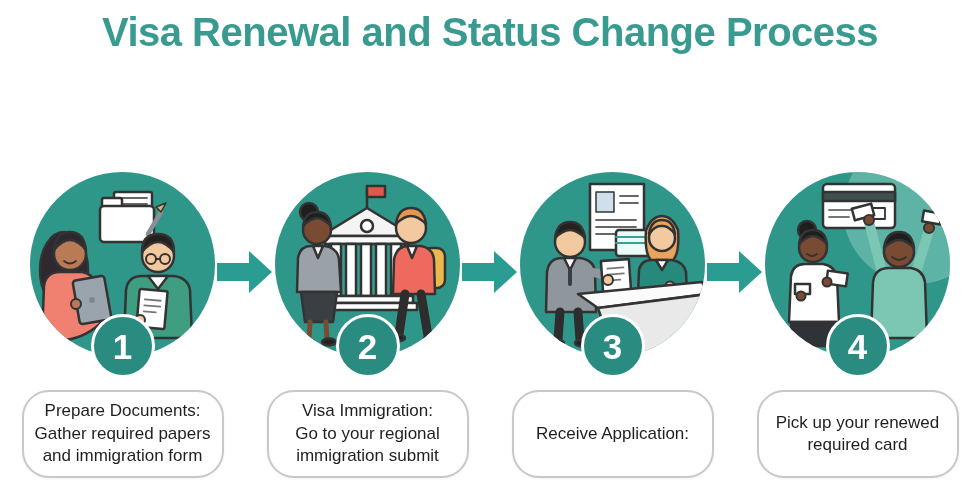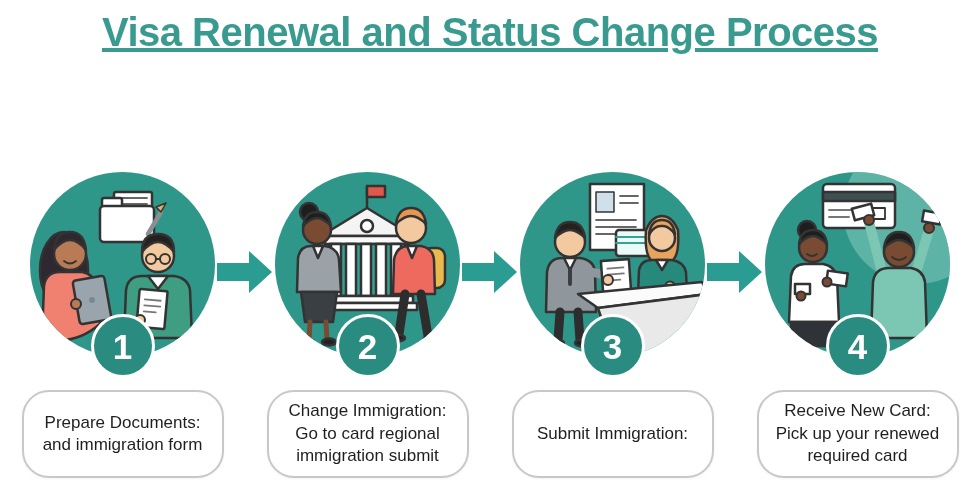--- a/index.html
+++ b/index.html
@@ -1,19 +1,19 @@
 <!DOCTYPE html>
 <html><head>
 <meta charset="utf-8">
 <style>
   html,body{margin:0;padding:0;background:#fff;}
   .page{position:relative;width:980px;height:498px;background:#ffffff;overflow:hidden;
         font-family:"Liberation Sans",sans-serif;}
   .title{position:absolute;top:10px;left:0;width:100%;text-align:center;
-         font-size:40px;font-weight:bold;color:#399B90;letter-spacing:-0.5px;text-decoration:underline;}
+         font-size:40px;font-weight:bold;color:#399B90;letter-spacing:-0.5px;}
   .row{position:absolute;top:172px;left:0;width:980px;height:326px;}
   .step{position:absolute;top:0;width:245px;display:flex;flex-direction:column;align-items:center;}
   .s0{left:0}.s1{left:245px}.s2{left:490px}.s3{left:735px}
   .circle-wrap{position:relative;width:185px;height:185px;}
   .badge{position:absolute;left:50%;top:142px;transform:translateX(-50%);
          width:58px;height:58px;border-radius:50%;background:#2A8C80;border:3px solid #fff;
          display:flex;align-items:center;justify-content:center;}
   .badge span{color:#fff;font-size:35px;font-weight:bold;line-height:1;}
   .caption{margin-top:33px;width:202px;min-height:88px;background:#fff;border:2px solid #C8C8C8;
            border-radius:27px;display:flex;flex-direction:column;justify-content:center;
@@ -77,20 +77,21 @@
               <circle cx="110" cy="148" r="5" fill="#F3C9A0" stroke-width="2"></circle>
             </g>
           </g>
         </svg>
         <div class="badge">
           <span>1</span>
         </div>
       </div>
       <div class="caption">
         <div>Prepare Documents:</div>
+        <div>Gather required papers</div>
         <div>and immigration form</div>
       </div>
     </div>
 
     <div class="step s1">
       <div class="circle-wrap">
         <svg width="185" height="185" viewBox="0 0 185 185">
           <defs>
               <clipPath id="cp2">
                 <circle cx="92.5" cy="92.5" r="92.5"></circle>
@@ -137,22 +138,22 @@
               <ellipse cx="123" cy="166" rx="7" ry="3.5" fill="#222"></ellipse>
               <ellipse cx="155" cy="168" rx="7" ry="3.5" fill="#222"></ellipse>
             </g>
           </g>
         </svg>
         <div class="badge">
           <span>2</span>
         </div>
       </div>
       <div class="caption">
-        <div>Change Immigration:</div>
-        <div>Go to card regional</div>
+        <div>Visa Immigration:</div>
+        <div>Go to your regional</div>
         <div>immigration submit</div>
       </div>
     </div>
 
     <div class="step s2">
       <div class="circle-wrap">
         <svg width="185" height="185" viewBox="0 0 185 185">
           <defs>
               <clipPath id="cp3">
                 <circle cx="92.5" cy="92.5" r="92.5"></circle>
@@ -200,21 +201,21 @@
               <polygon points="58,122 182,110 188,122 78,136" fill="#FBFBFB"></polygon>
               <polygon points="78,136 188,122 188,185 94,185" fill="#E9E9E9"></polygon>
             </g>
           </g>
         </svg>
         <div class="badge">
           <span>3</span>
         </div>
       </div>
       <div class="caption">
-        <div>Submit Immigration:</div>
+        <div>Receive Application:</div>
       </div>
     </div>
 
     <div class="step s3">
       <div class="circle-wrap">
         <svg width="185" height="185" viewBox="0 0 185 185">
           <defs>
               <clipPath id="cp4">
                 <circle cx="92.5" cy="92.5" r="92.5"></circle>
               </clipPath>
@@ -263,21 +264,20 @@
               <circle cx="36" cy="124" r="4.5" fill="#7A4B33" stroke-width="2"></circle>
               <rect x="26" y="150" width="46" height="24" fill="#2F3338"></rect>
             </g>
           </g>
         </svg>
         <div class="badge">
           <span>4</span>
         </div>
       </div>
       <div class="caption">
-        <div>Receive New Card:</div>
         <div>Pick up your renewed</div>
         <div>required card</div>
       </div>
     </div>
 
     <svg class="arrow a0" width="56" height="44" viewBox="0 0 56 44">
       <polygon points="0,13 32,13 32,1 55,22 32,43 32,31 0,31" fill="#2B9C92"></polygon>
     </svg>
     <svg class="arrow a1" width="56" height="44" viewBox="0 0 56 44">
       <polygon points="0,13 32,13 32,1 55,22 32,43 32,31 0,31" fill="#2B9C92"></polygon>

